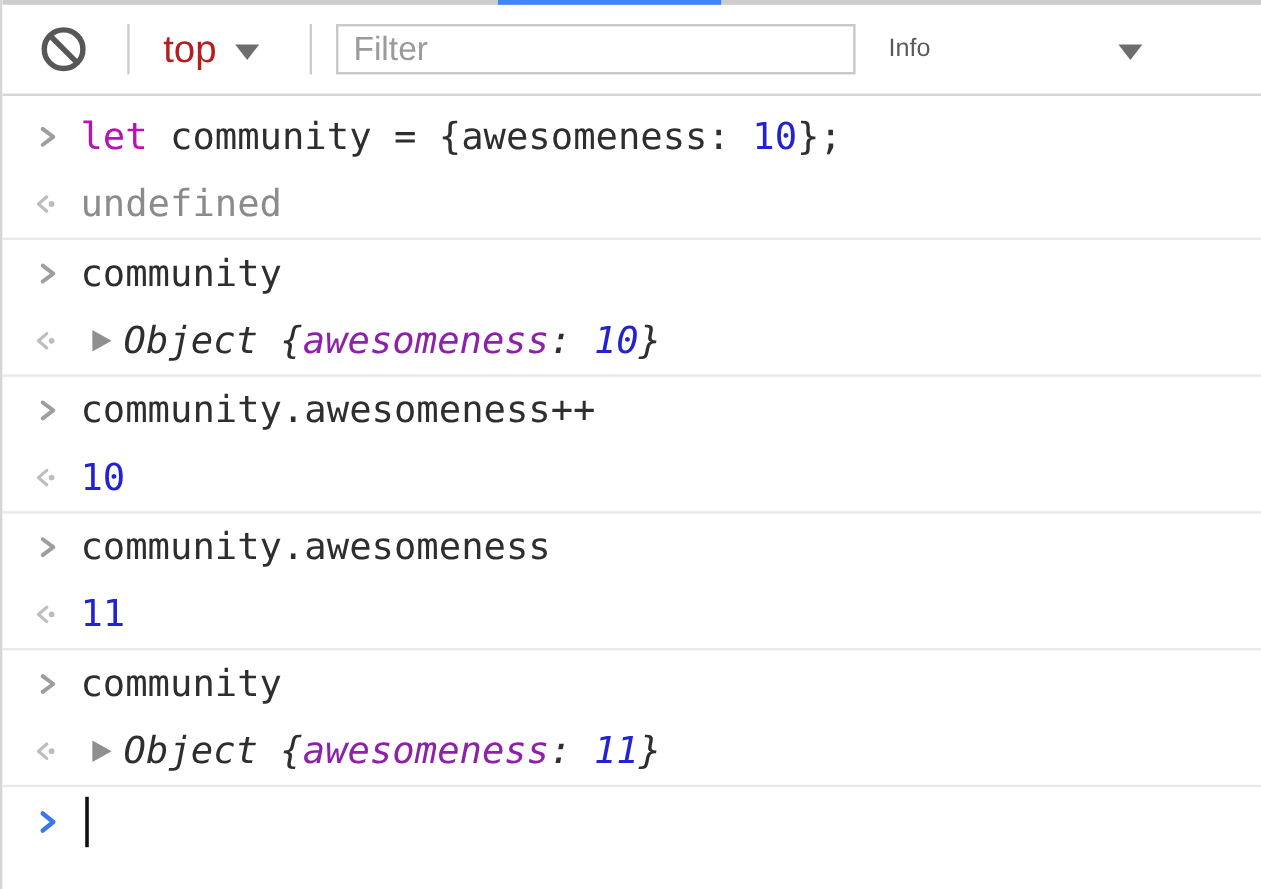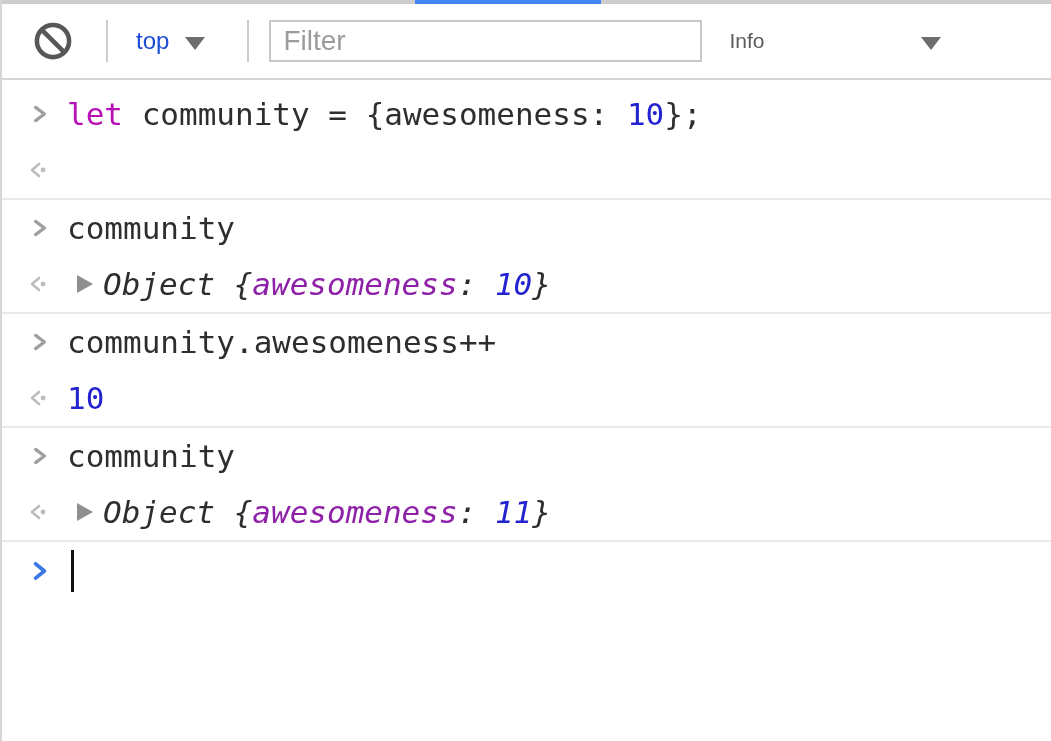--- a/index.html
+++ b/index.html
@@ -35,21 +35,21 @@
     margin-left: 30px;
     width: 42px; height: 42px;
     border: none; background: transparent; padding: 0;
     display: flex; align-items: center; justify-content: center;
     cursor: pointer;
   }
   .vsep { width: 2px; height: 42px; background: #cccccc; margin-left: 32px; flex: 0 0 auto; }
   .ctx-dropdown {
     margin-left: 28px;
     display: flex; align-items: center;
-    font-size: 24px; color: #1d4ed8;
+    font-size: 32px; color: #b91c1c;
     cursor: pointer;
   }
   .caret {
     width: 0; height: 0;
     border-left: 10px solid transparent;
     border-right: 10px solid transparent;
     border-top: 13px solid #6d6d6d;
     display: inline-block;
   }
   .ctx-dropdown .caret { margin-left: 16px; margin-top: 4px; }
@@ -146,20 +146,21 @@
             <svg class="chev" width="22" height="22" viewBox="0 0 20 20">
               <polyline points="6,4 14,10 6,16" fill="none" stroke="#9e9e9e" stroke-width="3" stroke-linecap="round" stroke-linejoin="round"></polyline>
             </svg>
             <span class="code"><span class="seg-keyword">let</span><span class="seg-plain"> community = {awesomeness: </span><span class="seg-number">10</span><span class="seg-plain">};</span></span>
           </div>
           <div class="row">
             <svg class="ret" width="24" height="20" viewBox="0 0 24 20">
               <polyline points="12,4 5,10 12,16" fill="none" stroke="#bdbdbd" stroke-width="2.6" stroke-linecap="round" stroke-linejoin="round"></polyline>
               <circle cx="16" cy="10" r="2.4" fill="#bdbdbd"></circle>
             </svg>
+            <span class="code"><span class="seg-muted">undefined</span></span>
           </div>
         </div>
         <div class="group">
           <div class="row">
             <svg class="chev" width="22" height="22" viewBox="0 0 20 20">
               <polyline points="6,4 14,10 6,16" fill="none" stroke="#9e9e9e" stroke-width="3" stroke-linecap="round" stroke-linejoin="round"></polyline>
             </svg>
             <span class="code"><span class="seg-plain">community</span></span>
           </div>
           <div class="row">
@@ -177,20 +178,35 @@
               <polyline points="6,4 14,10 6,16" fill="none" stroke="#9e9e9e" stroke-width="3" stroke-linecap="round" stroke-linejoin="round"></polyline>
             </svg>
             <span class="code"><span class="seg-plain">community.awesomeness++</span></span>
           </div>
           <div class="row">
             <svg class="ret" width="24" height="20" viewBox="0 0 24 20">
               <polyline points="12,4 5,10 12,16" fill="none" stroke="#bdbdbd" stroke-width="2.6" stroke-linecap="round" stroke-linejoin="round"></polyline>
               <circle cx="16" cy="10" r="2.4" fill="#bdbdbd"></circle>
             </svg>
             <span class="code"><span class="seg-number">10</span></span>
+          </div>
+        </div>
+        <div class="group">
+          <div class="row">
+            <svg class="chev" width="22" height="22" viewBox="0 0 20 20">
+              <polyline points="6,4 14,10 6,16" fill="none" stroke="#9e9e9e" stroke-width="3" stroke-linecap="round" stroke-linejoin="round"></polyline>
+            </svg>
+            <span class="code"><span class="seg-plain">community.awesomeness</span></span>
+          </div>
+          <div class="row">
+            <svg class="ret" width="24" height="20" viewBox="0 0 24 20">
+              <polyline points="12,4 5,10 12,16" fill="none" stroke="#bdbdbd" stroke-width="2.6" stroke-linecap="round" stroke-linejoin="round"></polyline>
+              <circle cx="16" cy="10" r="2.4" fill="#bdbdbd"></circle>
+            </svg>
+            <span class="code"><span class="seg-number">11</span></span>
           </div>
         </div>
         <div class="group">
           <div class="row">
             <svg class="chev" width="22" height="22" viewBox="0 0 20 20">
               <polyline points="6,4 14,10 6,16" fill="none" stroke="#9e9e9e" stroke-width="3" stroke-linecap="round" stroke-linejoin="round"></polyline>
             </svg>
             <span class="code"><span class="seg-plain">community</span></span>
           </div>
           <div class="row">

